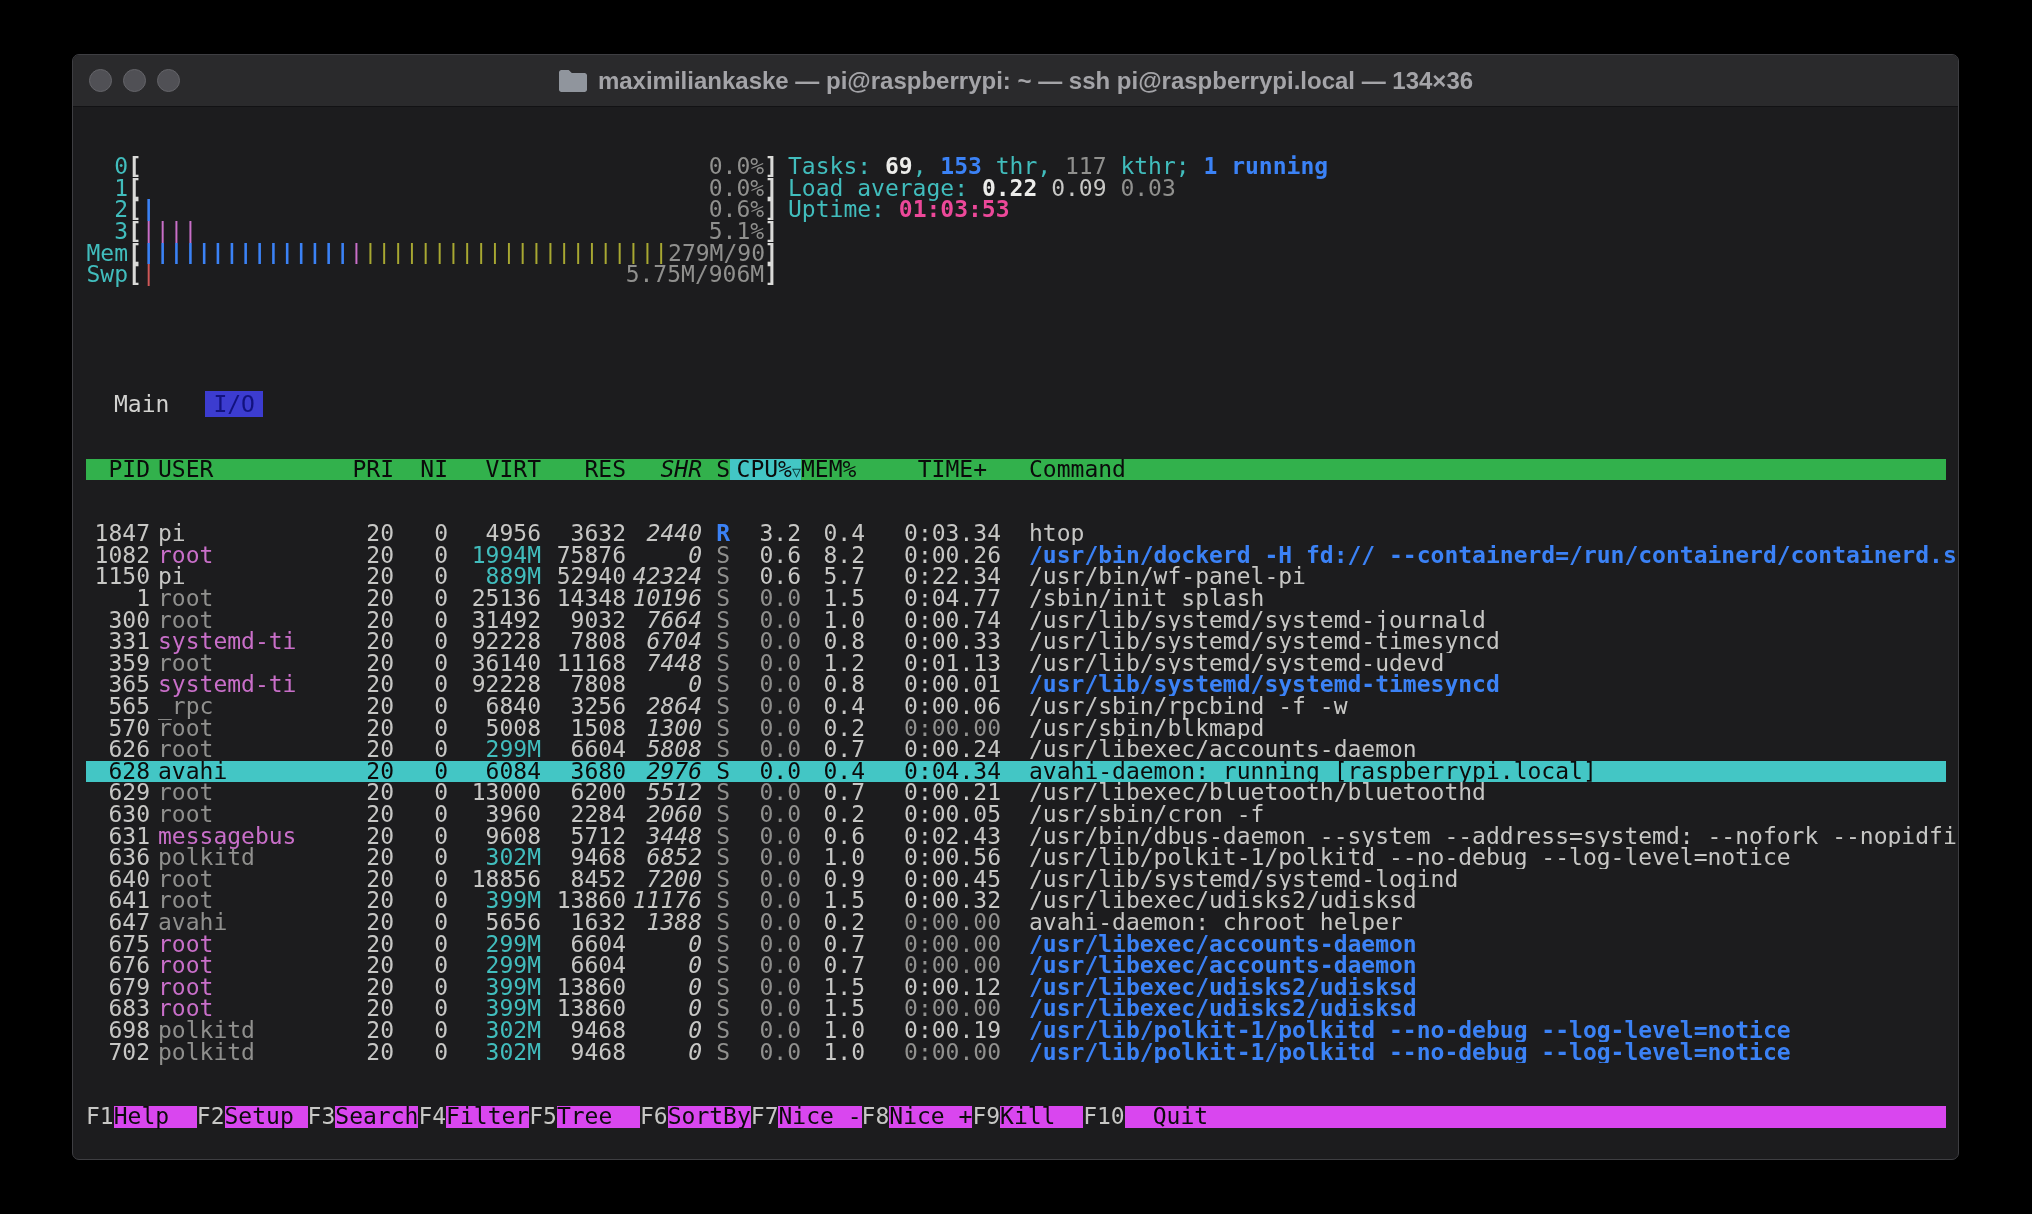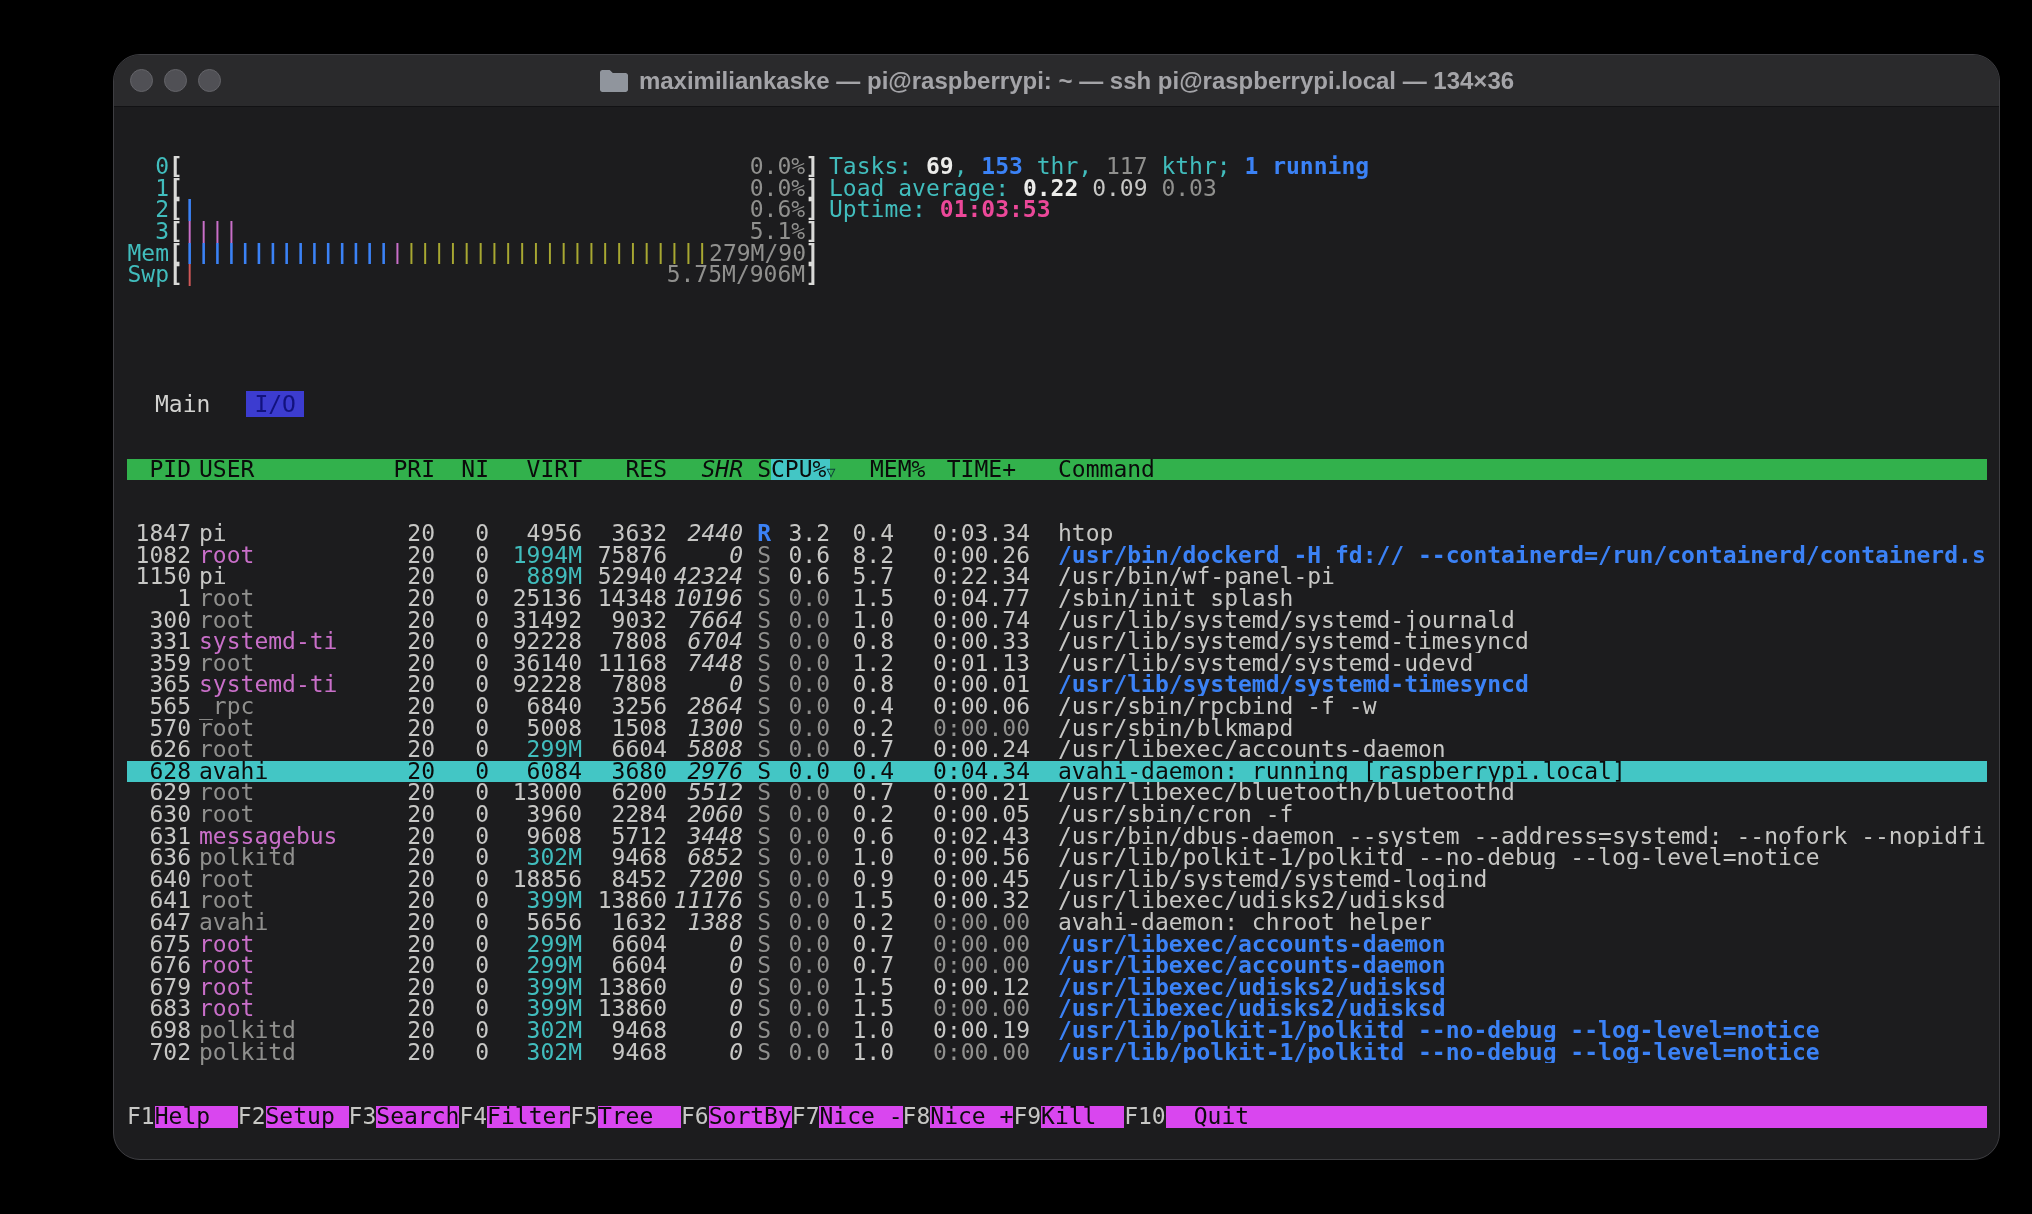--- a/index.html
+++ b/index.html
@@ -1,22 +1,22 @@
 <!DOCTYPE html>
 <html><head>
 <meta charset="utf-8">
 <style>
   * { box-sizing: border-box; }
   html,body { margin:0; padding:0; width:2032px; height:1214px; background:#000; overflow:hidden; }
   body { position:relative; }
 
   .window {
     position:absolute; left:72px; top:54px; width:1887px; height:1106px;
-    background:#1c1c1e; border:1px solid #3e3e42; border-radius:27px;
-    overflow:hidden; box-shadow:0 40px 90px rgba(0,0,0,.75);margin-left:41px;
+    background:#1c1c1e; border:1px solid #3e3e42; border-radius:7px;
+    overflow:hidden; box-shadow:0 40px 90px rgba(0,0,0,.75);
   }
   .titlebar {
     height:52px; background:#2a2a2c; border-bottom:1px solid #121214;
     position:relative; display:flex; align-items:center;
   }
   .lights { display:flex; gap:11px; margin-left:16px; }
   .light {
     width:23px; height:23px; border-radius:50%;
     background:#505055; border:1px solid #646469; padding:0;
   }
@@ -67,25 +67,25 @@
   .thead .sort { background:#43c6c5; }
   .tri { font-size:15px; color:#0c3c3c; }
   .c-pid  { width:64px;  text-align:right; }
   .c-user { width:150px; margin-left:8px; }
   .c-pri  { width:86px;  text-align:right; }
   .c-ni   { width:54px;  text-align:right; }
   .c-virt { width:93px;  text-align:right; }
   .c-res  { width:85px;  text-align:right; }
   .c-shr  { width:76px;  text-align:right;font-style:italic; }
   .c-s    { width:28px;  text-align:right; }
-  .c-cpu  { width:59px;  text-align:right; }
+  .c-cpu  { width:71px;  text-align:right; }
   .c-mem  { width:64px;  text-align:right; }
   .c-time { width:136px; text-align:right; }
   .thead .c-time { padding-right:14px; }
-  .thead .c-mem  { text-align:left;padding-left:40px; }
+  .thead .c-mem  { text-align:left; }
   .c-cmd  { flex:1 1 auto; margin-left:28px; overflow:hidden; }
   .prow.sel { background:#43c6c5; }
   .prow.sel > span { color:#0b0b0b !important; }
 
   
   .fnbar { display:flex; width:1860px; height:21.6px; }
   .fk { color:#c7c7c5; flex-shrink:0; }
   .fl { background:#d946ef; color:#0c0c0c; flex-shrink:0; }
   .fl.fill { flex:1 1 auto;padding-left:28px; }
 </style>

